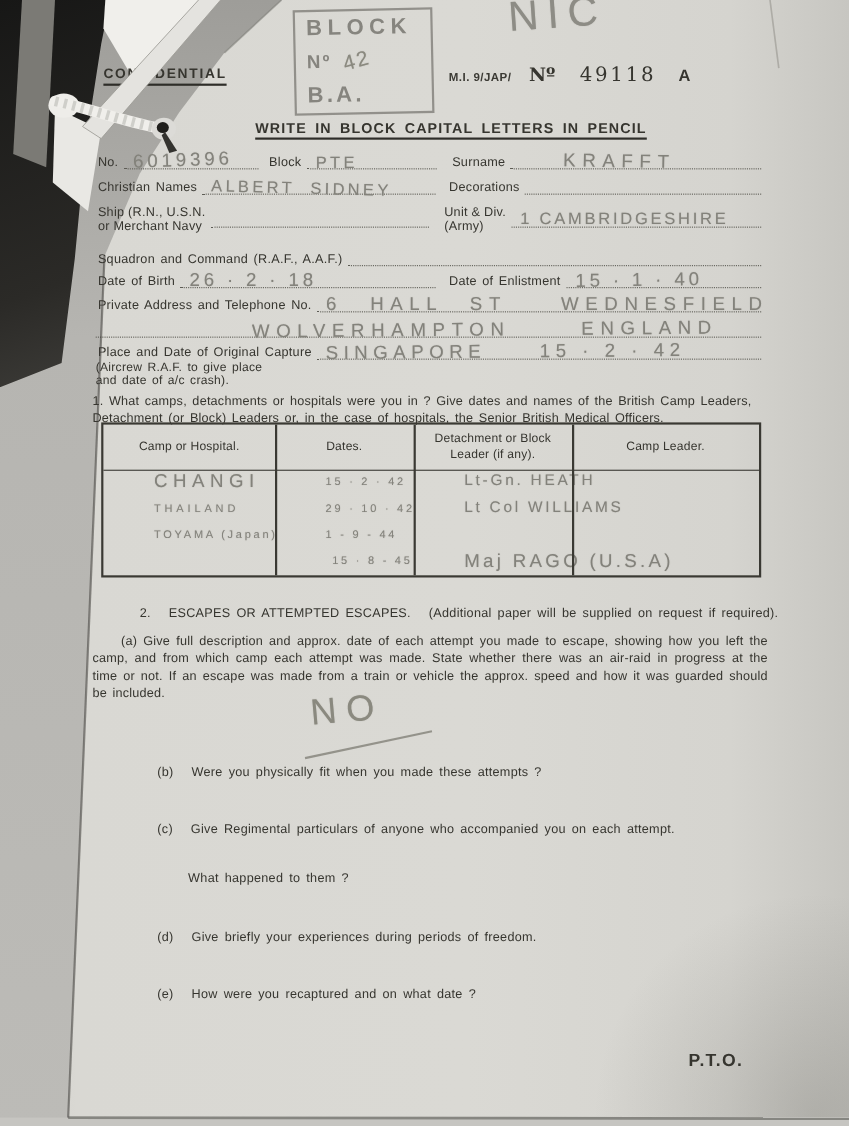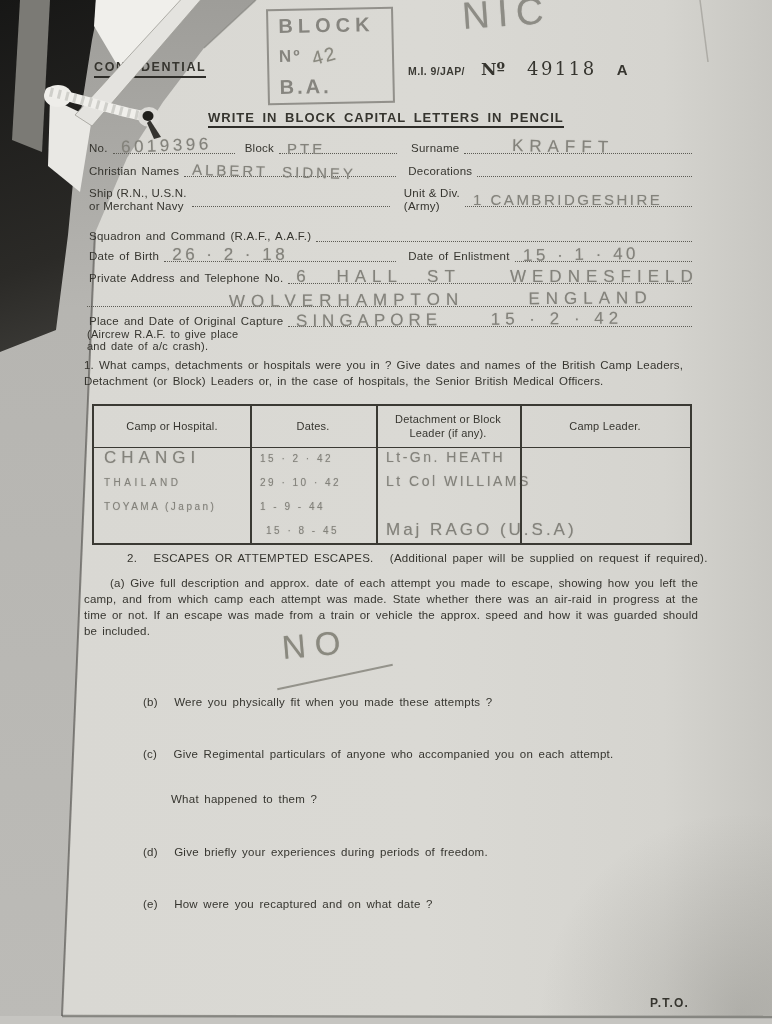--- a/index.html
+++ b/index.html
@@ -53,42 +53,42 @@
 
   
   .frow{position:absolute;display:flex;align-items:center;left:87px;width:605px;height:17px;}
   .lbl{white-space:nowrap;font-size:11.5px;letter-spacing:.25px;word-spacing:1.5px;padding:0 5px 0 2px;}
   .lbl2{white-space:nowrap;font-size:11.5px;letter-spacing:.25px;line-height:1.15;padding:0 5px 0 2px;}
   .field{position:relative;border-bottom:1px dotted #5d5c55;height:13px;}
   .field .hw{position:absolute;left:8px;bottom:-4px;}
   .grow{flex:1 1 auto;}
 
   
-  .camps{left:92px;top:404px;width:600px;height:141px;border:2px solid #3a3933;}
+  .camps{left:92px;top:384px;width:600px;height:141px;border:2px solid #3a3933;}
   .thead{display:grid;grid-template-columns:156px 126px 144px 170px;height:42px;border-bottom:1.5px solid #3a3933;}
   .th{font-size:11px;letter-spacing:.2px;text-align:center;display:flex;align-items:center;justify-content:center;
       line-height:1.25;padding:2px 8px;}
   .tbody{position:relative;height:95px;}
-  .tr{display:grid;grid-template-columns:156px 126px 144px 170px;height:24px;}
+  .tr{display:grid;grid-template-columns:156px 126px 144px 170px;height:24px;margin-left:36px;}
   .td{position:relative;padding-left:10px;overflow:visible;}
   .td .hw{font-size:10px;letter-spacing:2.5px;}
   .colsep{position:absolute;top:0;bottom:0;width:1.5px;background:#3a3933;}
   .sep1{left:156px;} .sep2{left:282px;} .sep3{left:426px;}
   .tr1 .td3 .hw{font-size:14px;}
   .tr4 .td3 .hw{font-size:15px;transform:rotate(-2deg);}
   .tr3 .td1 .hw{font-size:10px;}
 
   .para{font-size:11.5px;letter-spacing:.2px;word-spacing:1.6px;line-height:1.38;color:var(--ink);}
   .just{text-align:justify;text-indent:26px;}
   .qline{font-size:11.5px;letter-spacing:.25px;word-spacing:2px;white-space:pre-wrap;color:var(--ink);margin-left:40px;}
 
   .no-answer{left:282px;top:626px;font-size:33px;letter-spacing:9px;transform:rotate(-5deg);color:#8a897f;}
   .no-underline{left:276px;top:676px;width:118px;border-top:2px solid rgba(130,129,120,.8);transform:rotate(-12deg);}
 
-  .pto{left:626px;top:996px;font-weight:bold;font-size:12px;letter-spacing:1.2px;margin-left:24px;}
+  .pto{left:626px;top:956px;font-weight:bold;font-size:16px;letter-spacing:1.2px;}
 </style>
 </head>
 <body>
 
 <div class="scene">
 
   <div class="bg-dark"></div>
 
   <svg class="decor" width="772" height="1024">
     <polygon points="20,0 50,0 42,152 12,140" fill="#7b7a75"></polygon>
@@ -114,21 +114,21 @@
 
     <div class="abs ref">
       <span class="ref-prefix">M.I. 9/JAP/</span>
       <span class="ref-no">Nº</span>
       <span class="ref-num">49118</span>
       <span class="ref-a">A</span>
     </div>
 
     <div class="abs hw nic">NIC</div>
 
-    <div class="abs" style="left:208px;top:108px;width:330px;text-align:center">
+    <div class="abs" style="left:232px;top:108px;width:330px;text-align:center">
       <span class="title-line">WRITE IN BLOCK CAPITAL LETTERS IN PENCIL</span>
     </div>
 
     <div class="frow" style="top:139px">
       <span class="lbl">No.</span>
       <span class="field" style="width:122px">
         <span class="hw hw-lg" style="transform:rotate(-2deg);bottom:-3px">6019396</span>
       </span>
       <span class="lbl" style="padding-left:10px">Block</span>
       <span class="field" style="width:118px">

